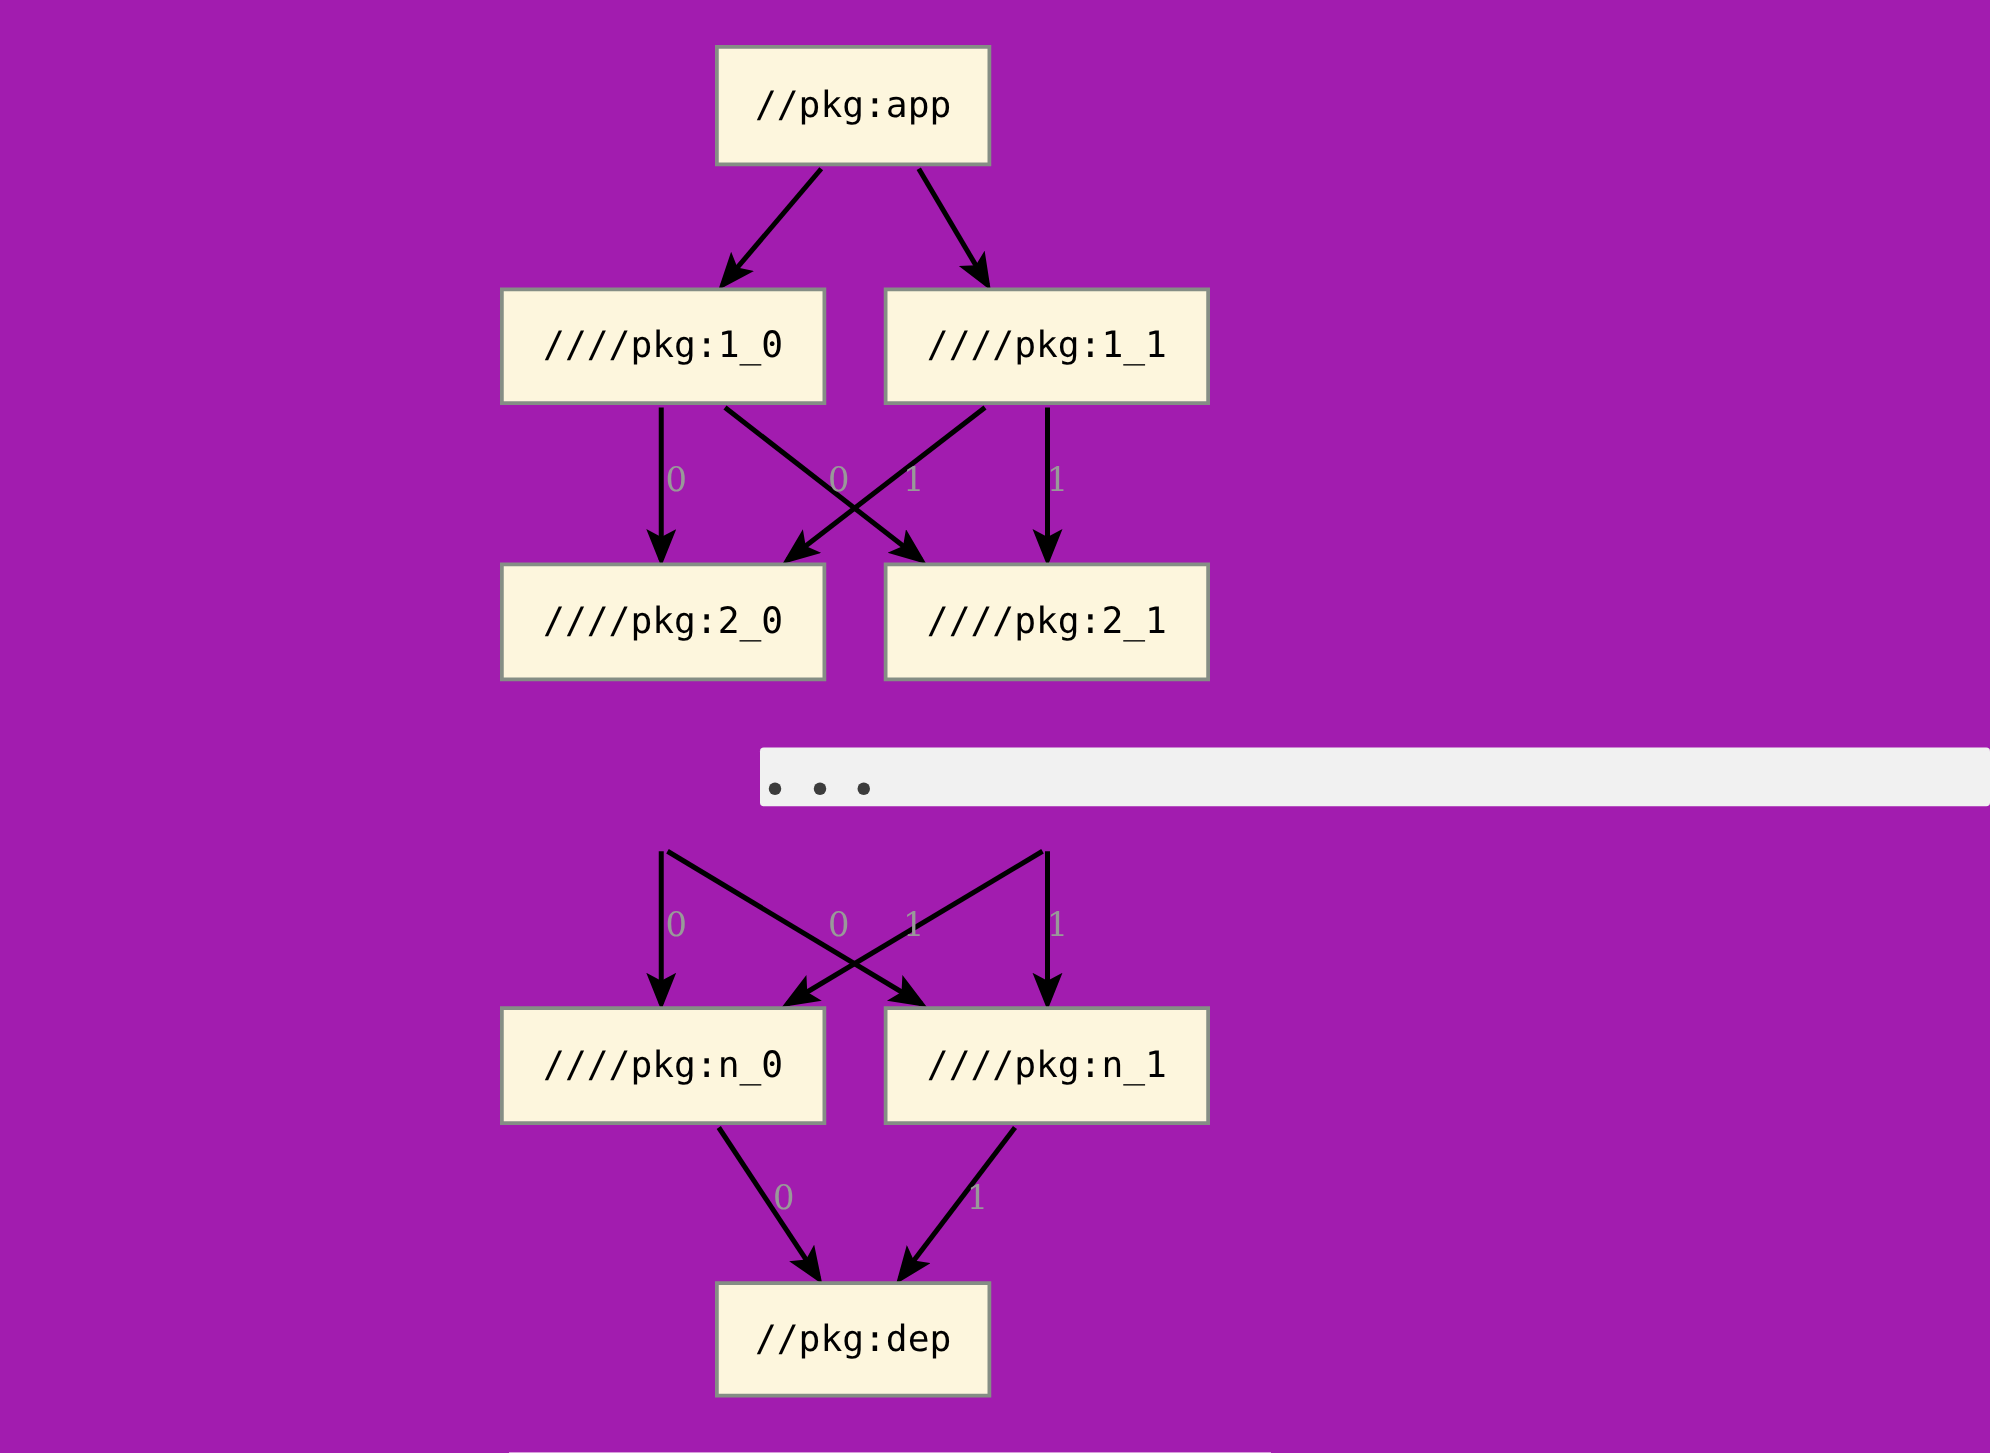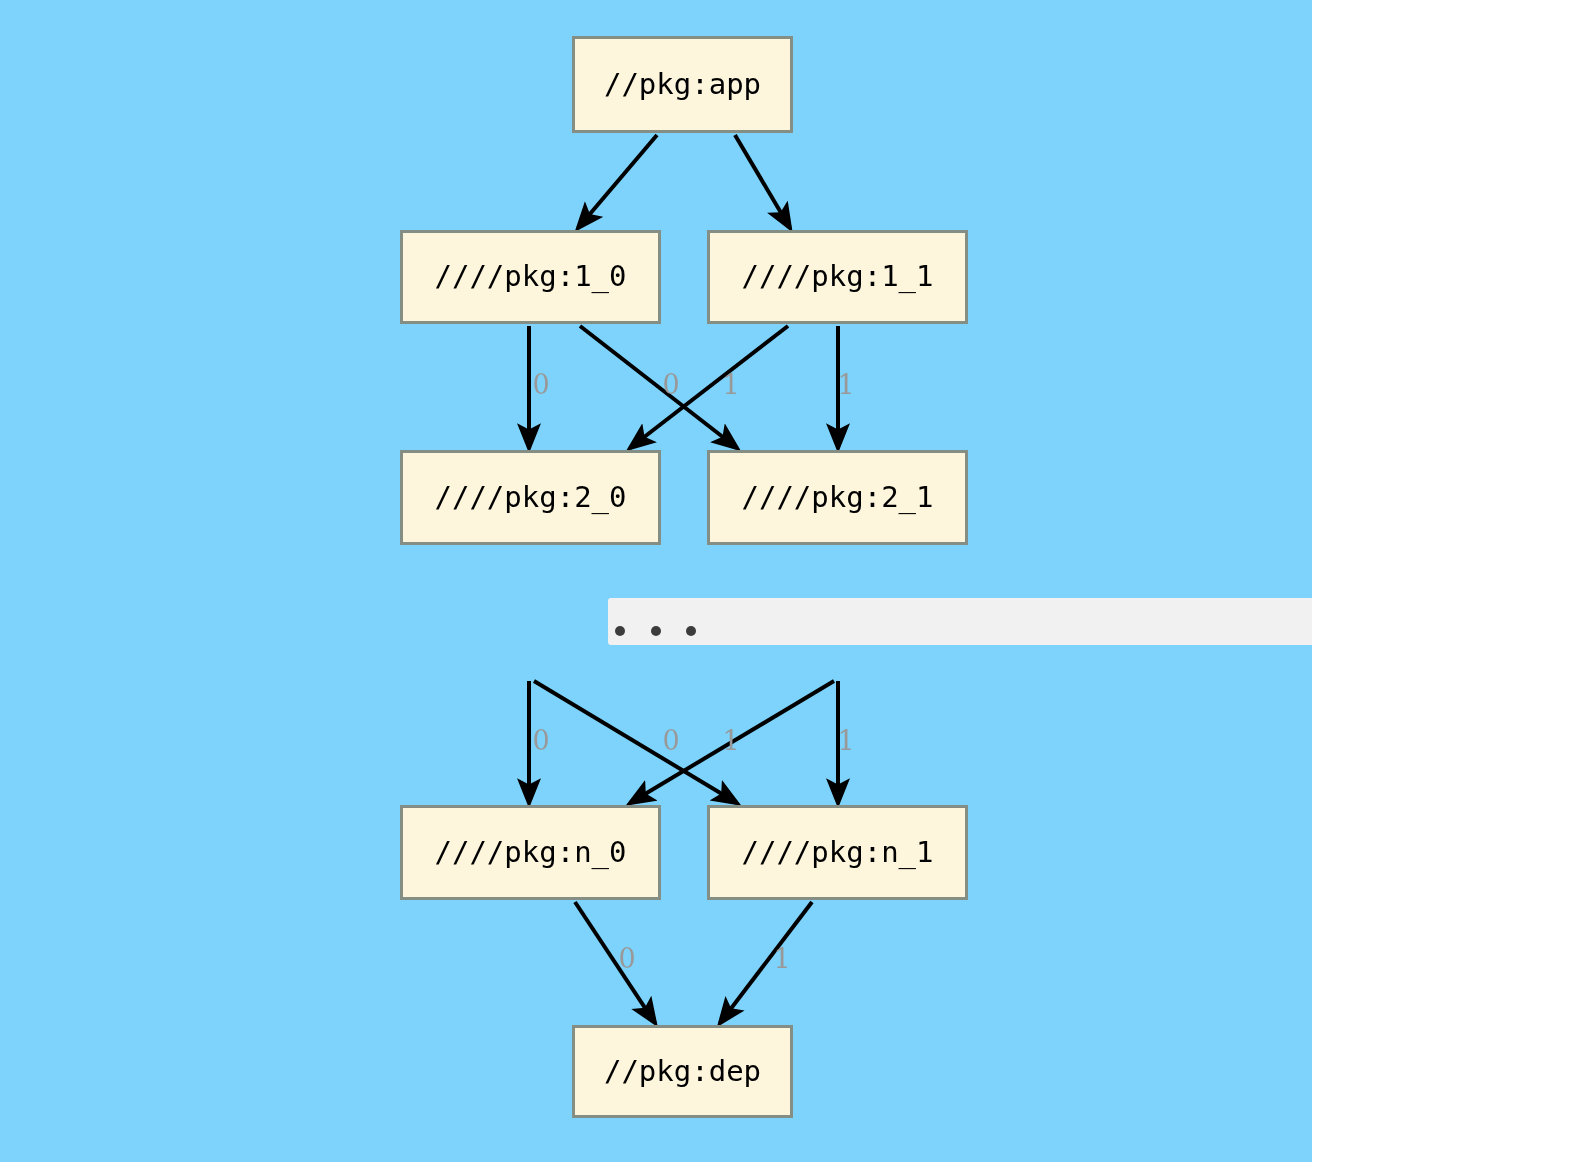--- a/index.html
+++ b/index.html
@@ -5,23 +5,23 @@
   html, body {
     margin: 0;
     padding: 0;
     background: #ffffff;
   }
   body {
     font-family: "Liberation Sans", sans-serif;
   }
   #canvas {
     position: relative;
-    width: 1312px;
+    width: 1592px;
     height: 1162px;
-    background: #7dd3fc;
+    background: #a21caf;
     overflow: hidden;
   }
   #graph-svg {
     position: absolute;
     left: 0;
     top: 0;
     width: 1592px;
     height: 1162px;
   }
   .node-rect {

